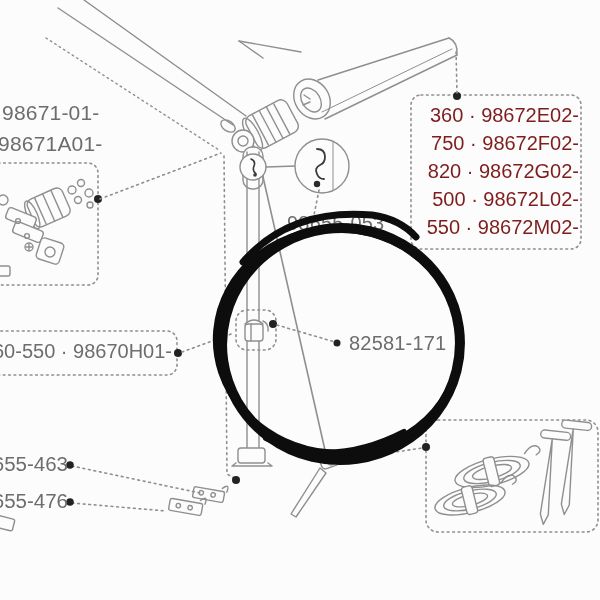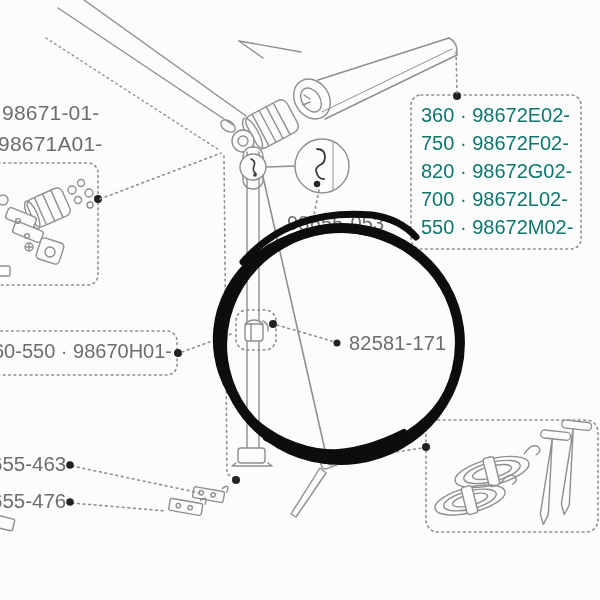--- a/index.html
+++ b/index.html
@@ -1,26 +1,26 @@
 <!DOCTYPE html>
 <html><head>
 <meta charset="utf-8">
 <style>
   html,body{margin:0;padding:0;}
   body{width:600px;height:600px;overflow:hidden;background:#fcfcfc;
        font-family:"Liberation Sans", sans-serif;}
-  .canvas{position:relative;width:516px;height:600px;background:#fcfcfc;}
+  .canvas{position:relative;width:516px;height:600px;background:#fcfcfc;text-align:right;}
   svg{position:absolute;left:0;top:0;}
   .lbl{position:absolute;color:#6d6d6d;font-size:20px;font-weight:400;
        letter-spacing:0.2px;white-space:nowrap;z-index:5;}
   .lbl.big{font-size:21px;}
   .clip{position:absolute;overflow:hidden;z-index:5;}
   .clip .inner{position:relative;color:#6d6d6d;font-size:20px;white-space:nowrap;}
   .sizebox-text{position:absolute;left:421px;top:101px;width:158px;z-index:5;}
-  .sizebox-text .row{color:#0f766e;font-size:20px;line-height:28px;white-space:nowrap;}
+  .sizebox-text .row{color:#7f1d1d;font-size:20px;line-height:28px;white-space:nowrap;}
   #marker{z-index:9;pointer-events:none;}
   #art{z-index:1;}
 </style>
 </head>
 <body>
 
 <div class="canvas">
 
   <svg id="art" width="600" height="600" viewBox="0 0 600 600" fill="none" stroke="#8f8f8f" stroke-width="1.4" stroke-linecap="round" stroke-linejoin="round">
 
@@ -189,21 +189,21 @@
   </svg>
 
   <div class="lbl big" style="left:2px;top:101px;">98671-01-</div>
 
   <div class="lbl big" style="left:-2px;top:132px;">98671A01-</div>
 
   <div class="sizebox-text">
     <div class="row">360 · 98672E02-</div>
     <div class="row">750 · 98672F02-</div>
     <div class="row">820 · 98672G02-</div>
-    <div class="row">700 · 98672L02-</div>
+    <div class="row">500 · 98672L02-</div>
     <div class="row">550 · 98672M02-</div>
   </div>
 
   <div class="lbl" style="left:287px;top:212px;z-index:2;">98655-053</div>
 
   <div class="lbl" style="left:349px;top:332px;">82581-171</div>
 
   <div class="clip" style="left:0;top:340px;width:172px;height:26px;">
     <div class="inner" style="margin-left:-7px;">60-550 · 98670H01-</div>
   </div>

